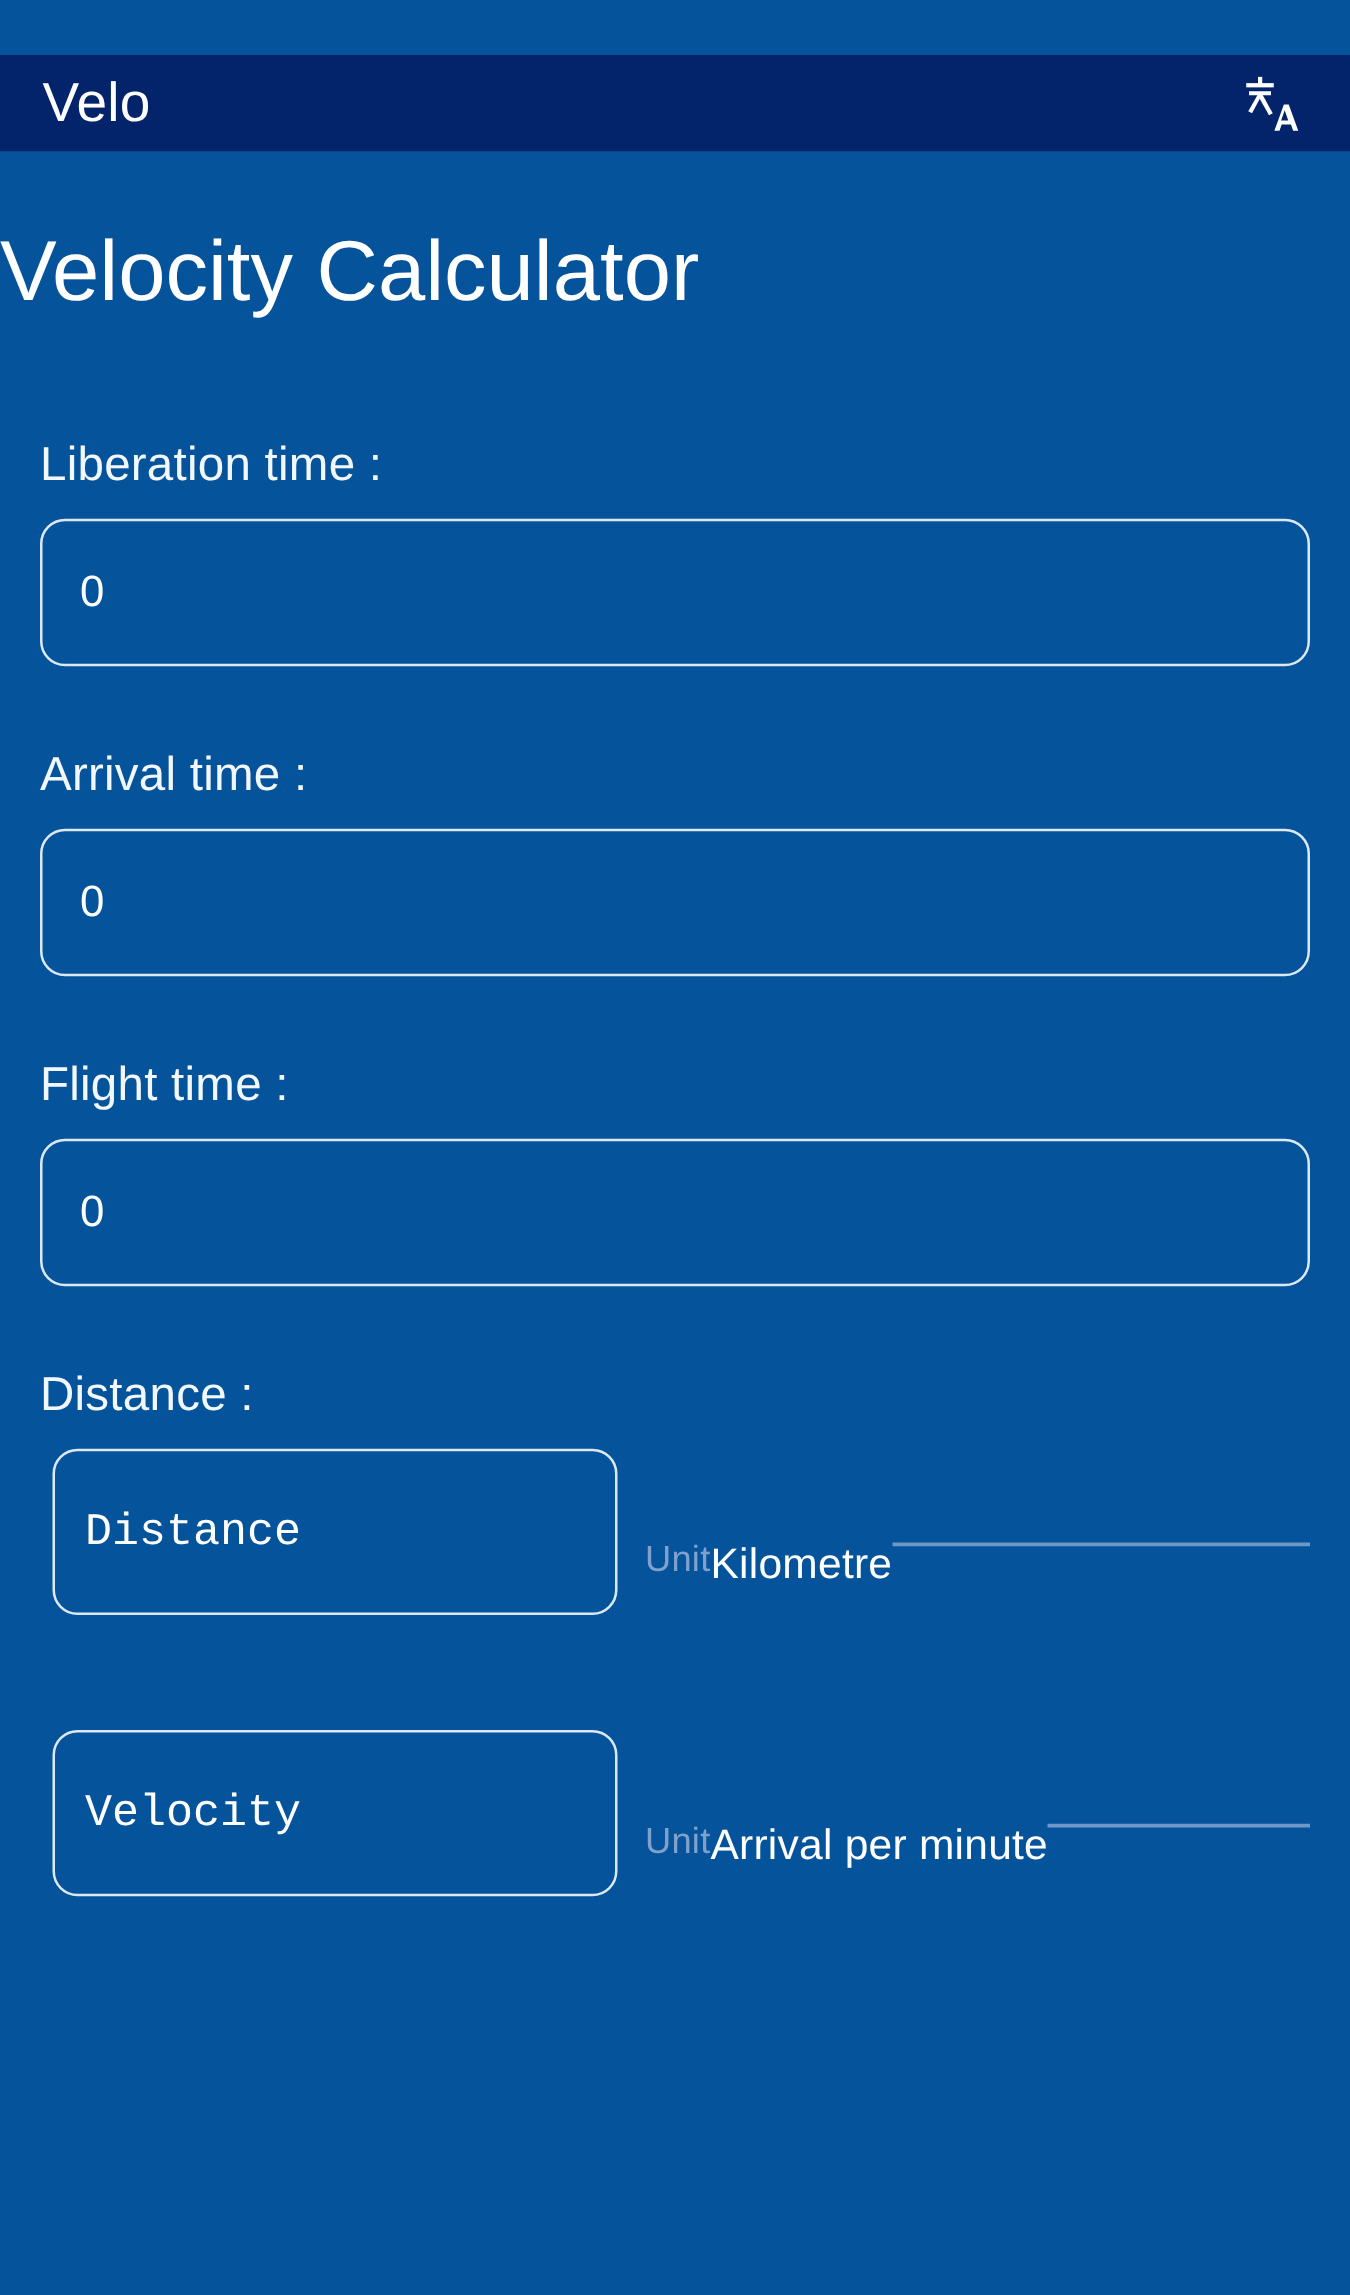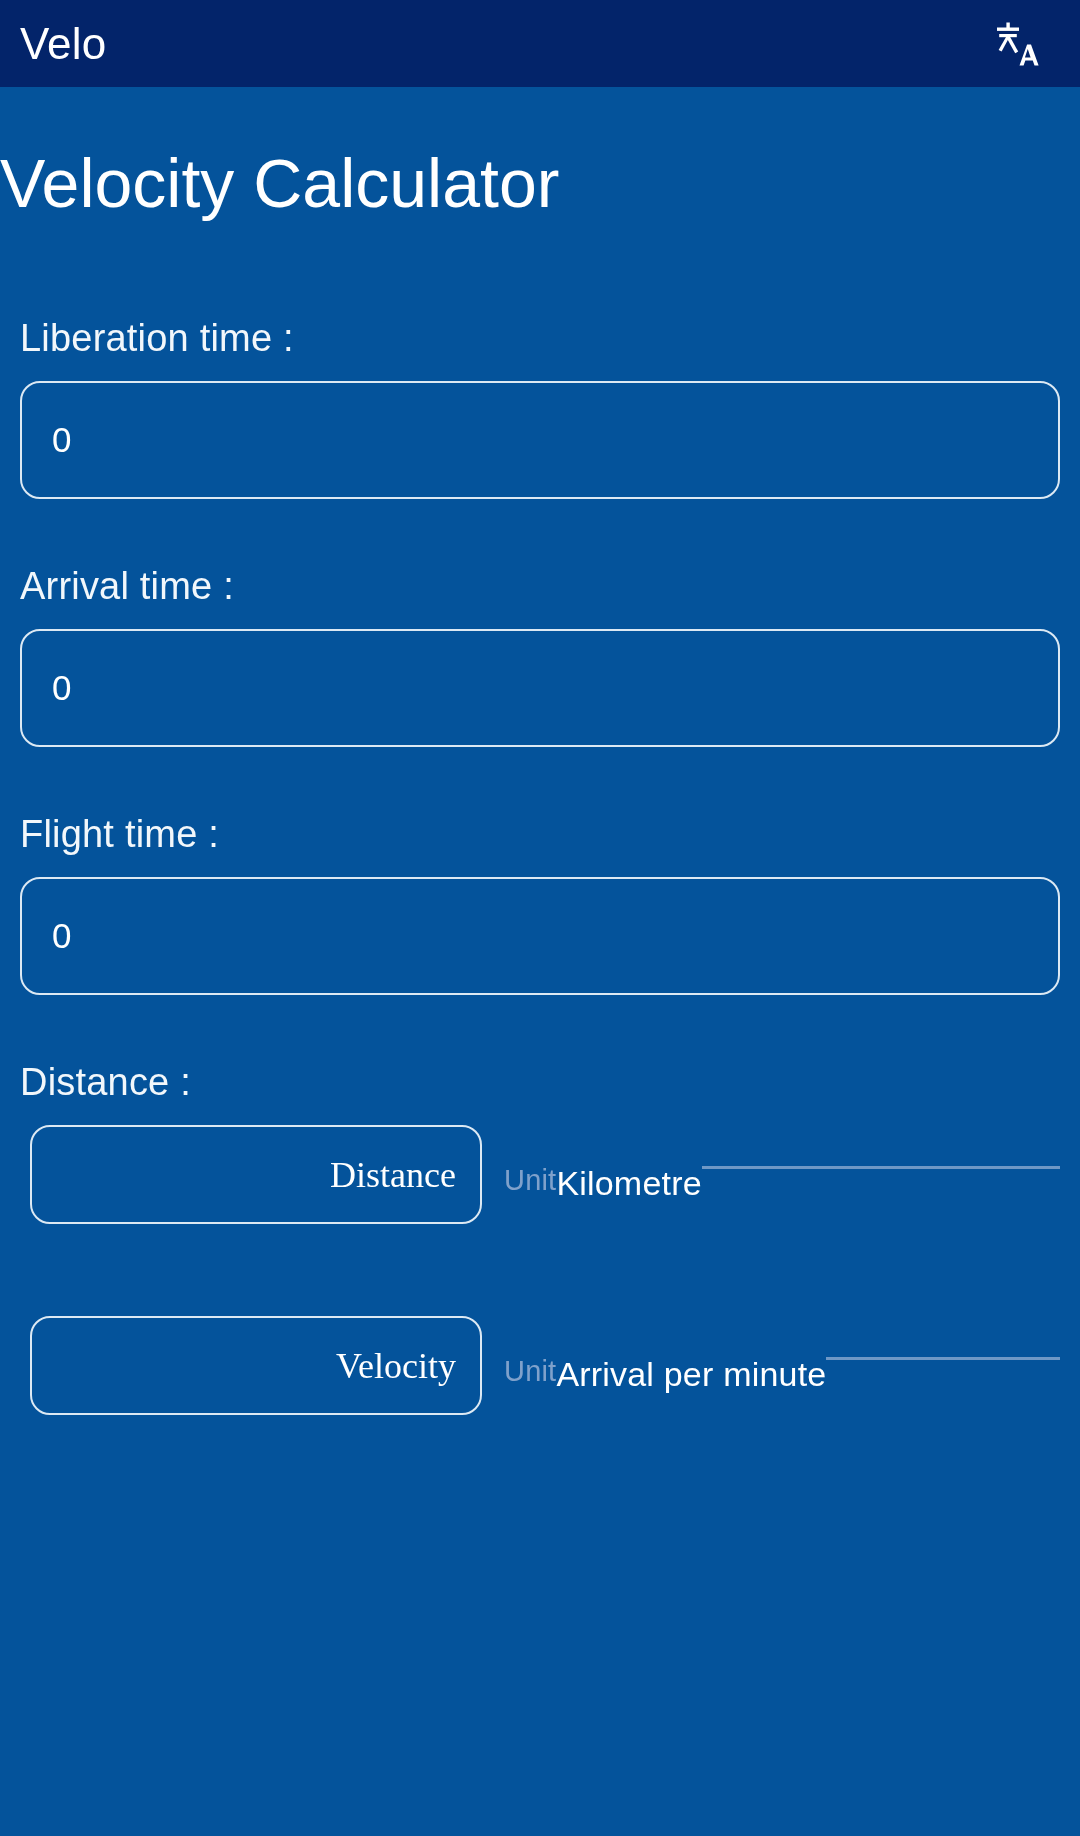--- a/index.html
+++ b/index.html
@@ -12,25 +12,26 @@
 
   body {
     background: #04539b;
     font-family: "Liberation Sans", sans-serif;
     -webkit-font-smoothing: antialiased;
   }
 
   
   .appbar {
     position: relative;
-    height: 87px;
+    height: 77px;
     background: #03246a;
     display: flex;
     align-items: center;
-    padding: 0 28px 0 20px;
+    padding: 0 28px 0 34px;
+    margin-top: 44px;
   }
 
   .appbar-title {
     color: #ffffff;
     font-size: 44px;
     font-weight: 400;
     letter-spacing: 0.2px;
     line-height: 1;
   }
 
@@ -57,21 +58,21 @@
     color: #ffffff;
     font-size: 68px;
     font-weight: 400;
     text-align: left;
     line-height: 1;
     padding-top: 62px;
     letter-spacing: 0px;
   }
 
   .form {
-    padding: 0 20px;
+    padding: 0 32px;
     margin-top: 102px;
   }
 
   .field-block { margin-bottom: 0; }
 
   .field-label {
     color: #f2f7fb;
     font-size: 38px;
     font-weight: 400;
     line-height: 1;
@@ -106,32 +107,31 @@
     margin-top: 6px;
   }
 
   .split-row .value-wrap {
     width: 462px;
     flex: 0 0 auto;
     padding-left: 10px;
   }
 
   .split-row .value-input {
-    height: 99px;
+    height: 133px;
     border: 2px solid #dce9f4;
     border-radius: 20px;
     background: transparent;
     color: #ffffff;
     font-size: 36px;
-    font-family: Liberation Serif, serif;
+    font-family: Liberation Mono, monospace;
     padding: 0 24px;
     width: 100%;
     outline: none;
     cursor: text;
-    text-align: right;
   }
   .split-row .value-input::placeholder { color: #ffffff; opacity: 1; }
 
   .unit-wrap {
     flex: 1 1 auto;
     display: flex;
     flex-direction: row;
     justify-content: flex-end;
     padding-bottom: 2px;
     cursor: pointer;

